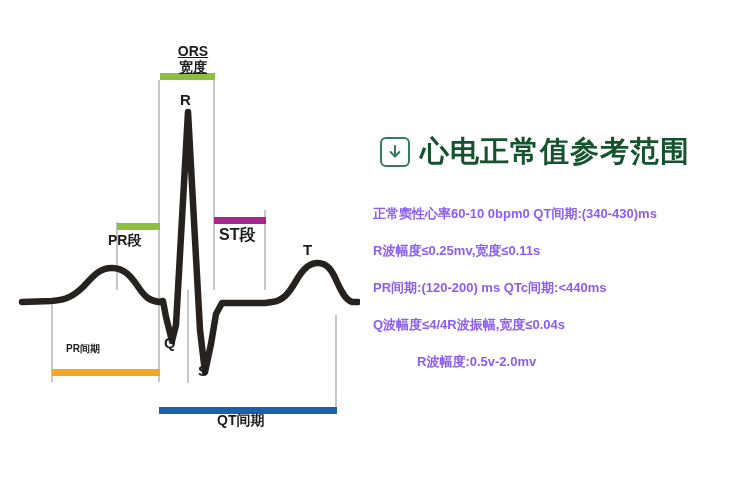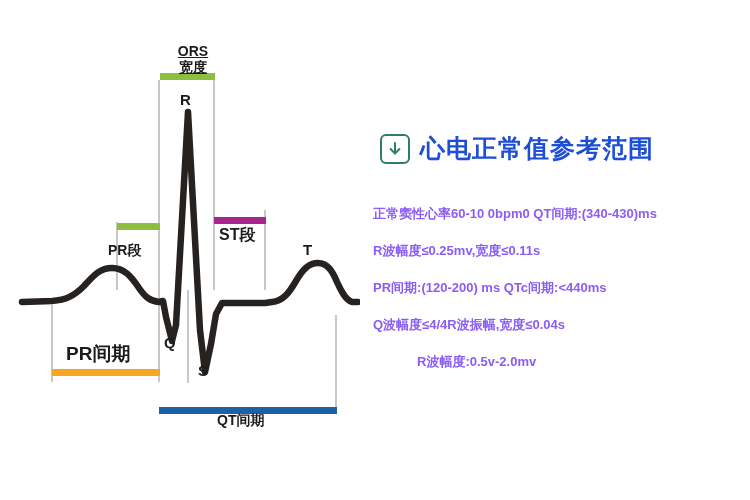--- a/index.html
+++ b/index.html
@@ -40,23 +40,23 @@
   #letter-T { left: 303px; top: 242px; }
 
   
   #lbl-qrs {
     left: 165px; top: 43px;
     font-size: 14px; text-align: center; width: 56px;
     line-height: 1.15;
     text-decoration: underline;
   }
   #lbl-qrs .l2 { display: block; }
-  #lbl-pr-seg  { left: 108px; top: 243px; font-size: 14px; }
+  #lbl-pr-seg  { left: 108px; top: 233px; font-size: 14px; }
   #lbl-st-seg  { left: 219px; top: 227px; font-size: 16px; }
-  #lbl-pr-int  { left: 66px;  top: 344px; font-size: 19px; }
+  #lbl-pr-int  { left: 66px;  top: 344px; font-size: 10px; }
   #lbl-qt-int  { left: 217px; top: 393px; font-size: 14px; margin-top: 20px; }
 
   
   #info-panel {
     position: absolute;
     left: 372px; top: 0;
     width: 378px; height: 500px;
   }
   #title-row {
     position: absolute;
@@ -66,23 +66,23 @@
     gap: 10px;
   }
   #title-icon {
     width: 30px; height: 30px;
     flex: 0 0 30px;
     border: 2px solid #2f7d64;
     border-radius: 6px;
     display: flex; align-items: center; justify-content: center;
   }
   #title-text {
-    font-size: 25px;
+    font-size: 29px;
     font-weight: bold;
-    color: #1d4ed8;
+    color: #14532d;
     letter-spacing: 1px;
     white-space: nowrap;
   }
   #spec-list {
     position: absolute;
     left: 1px; top: 207px;
     width: 376px;
   }
   .spec-line {
     font-size: 13px;

